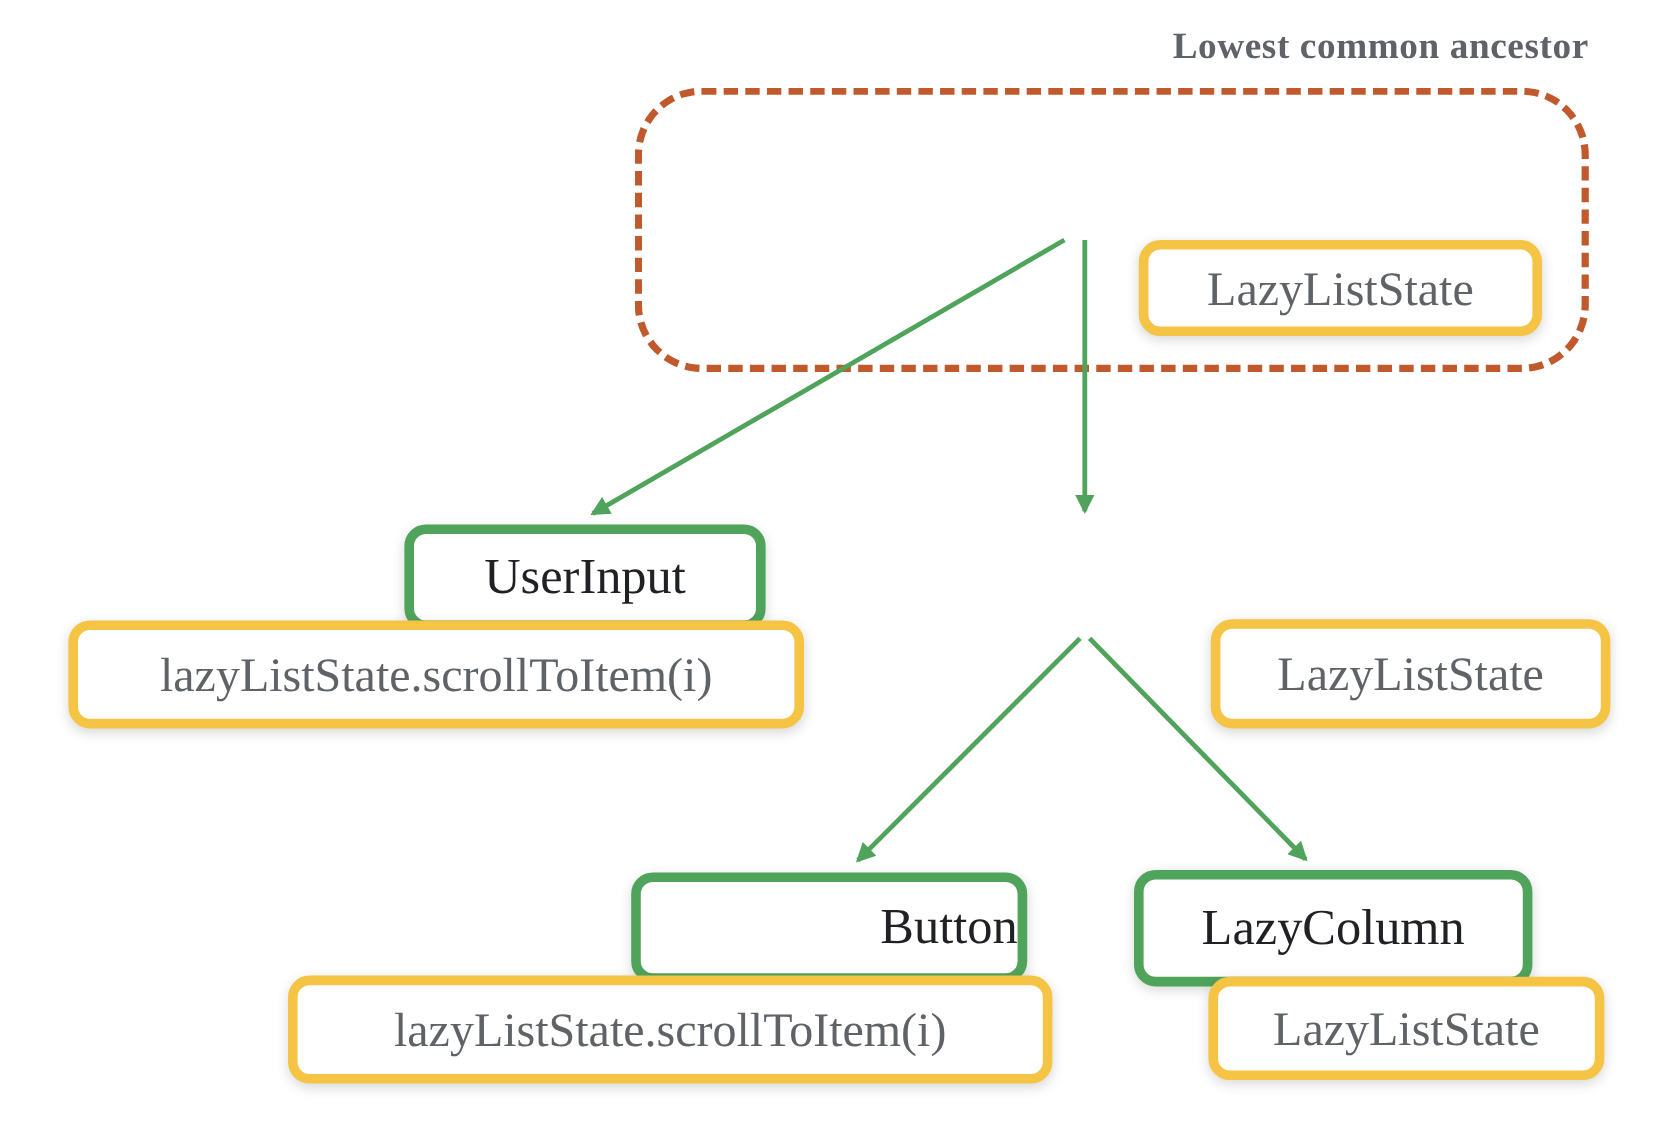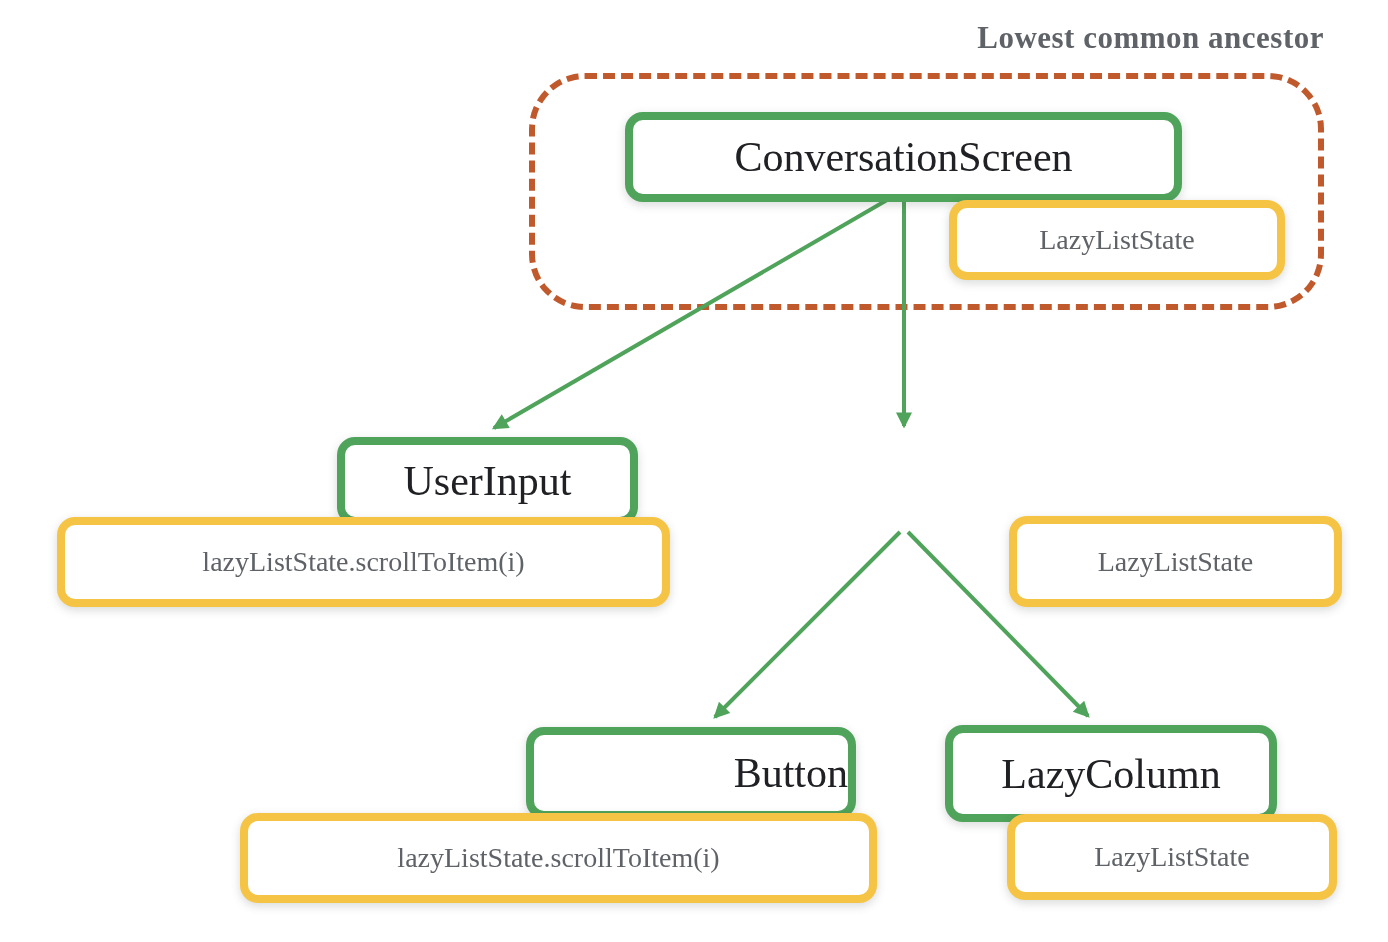--- a/index.html
+++ b/index.html
@@ -50,21 +50,21 @@
   }
   .node{
     border:8px solid var(--green);
     color:var(--ink);
     font-size:42px;
     z-index:2;
   }
   .state{
     border:8px solid var(--yellow);
     color:var(--gray);
-    font-size:28px;
+    font-size:40px;
     z-index:3;
   }
   
   #node-conversation-screen{left:593px;top:112px;width:557px;height:90px;}
   #state-conversation{left:917px;top:200px;width:336px;height:80px;}
   #node-user-input{left:305px;top:437px;width:301px;height:88px;}
   #state-user-input-call{left:25px;top:517px;width:613px;height:90px;}
   #node-messages-list{left:697px;top:436px;width:337px;height:98px;}
   #state-messages-list{left:977px;top:516px;width:333px;height:91px;}
   #node-button{left:494px;top:727px;width:330px;height:92px;justify-content:flex-end;}
@@ -86,23 +86,20 @@
       <marker id="arrowhead" viewBox="0 0 10 10" refX="8.5" refY="5" markerWidth="18" markerHeight="16" orient="auto" markerUnits="userSpaceOnUse">
         <path d="M0 0 L10 5 L0 10 Z" fill="#4FA35A"></path>
       </marker>
     </defs>
     <line x1="855" y1="200" x2="462" y2="428" stroke="#4FA35A" stroke-width="4" marker-end="url(#arrowhead)"></line>
     <line x1="872" y1="200" x2="872" y2="426" stroke="#4FA35A" stroke-width="4" marker-end="url(#arrowhead)"></line>
     <line x1="868" y1="532" x2="683" y2="717" stroke="#4FA35A" stroke-width="4" marker-end="url(#arrowhead)"></line>
     <line x1="876" y1="532" x2="1056" y2="716" stroke="#4FA35A" stroke-width="4" marker-end="url(#arrowhead)"></line>
   </svg>
 
-  <div class="node" id="node-conversation-screen">
-    <span>ConversationScreen</span>
-  </div>
 
   <div class="node" id="node-user-input">
     <span>UserInput</span>
   </div>
 
 
   <div class="node" id="node-button">
     <span>Button</span>
   </div>
 

